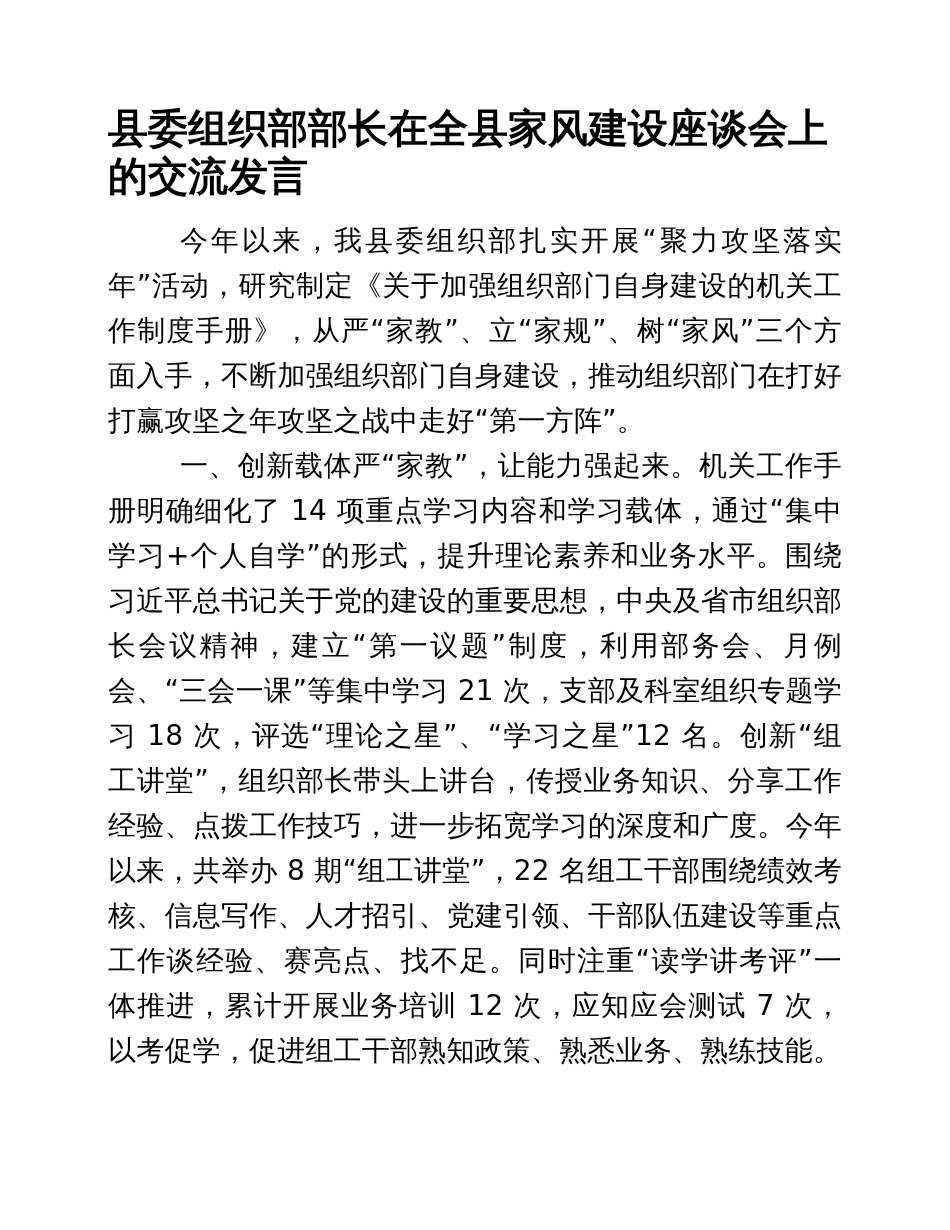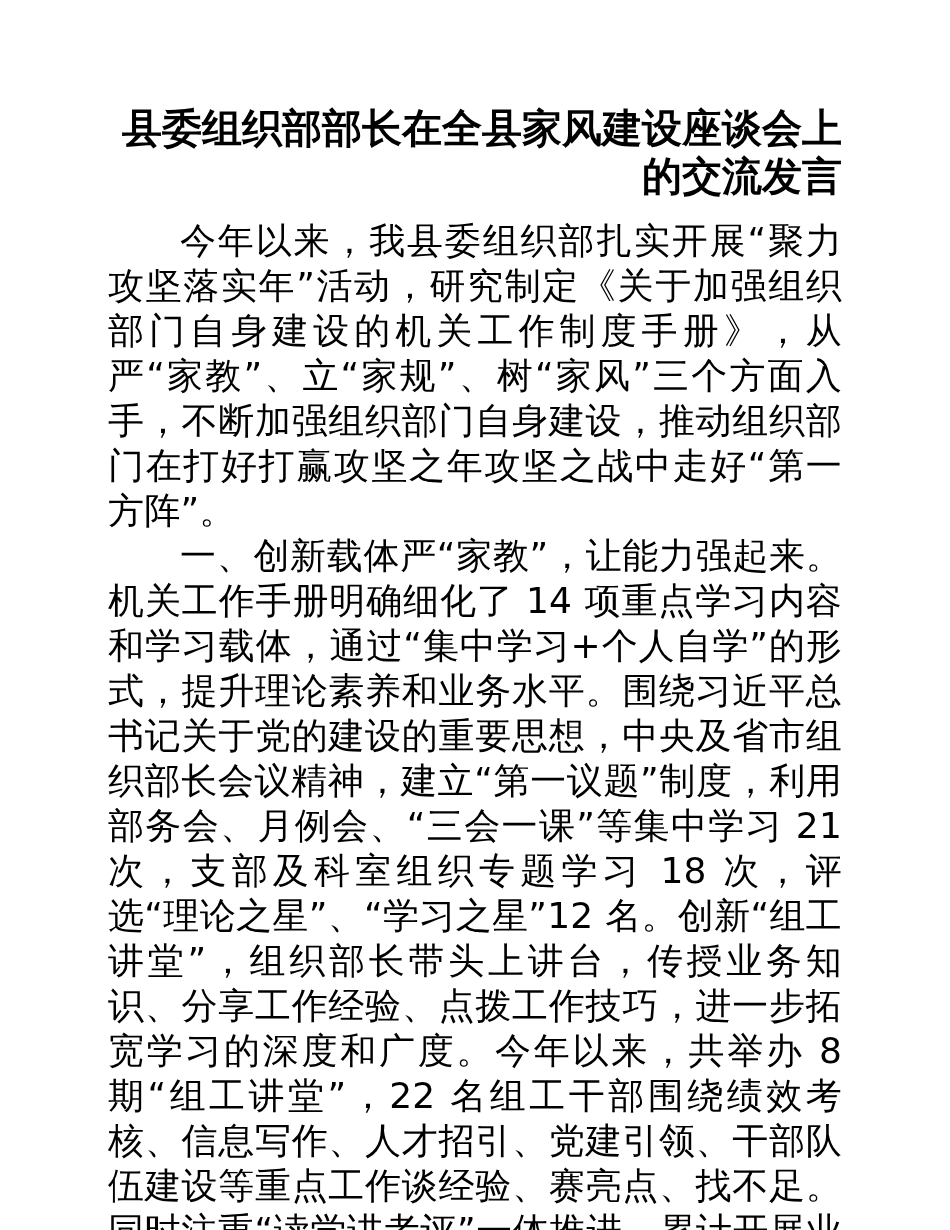--- a/index.html
+++ b/index.html
@@ -28,31 +28,31 @@
     top: 0;
     width: 734px;
   }
   .doc-title {
     margin: 0;
     padding: 0;
     padding-top: 104px;
     font-size: 40px;
     line-height: 48px;
     font-weight: bold;
-    text-align: right;
+    text-align: left;
     letter-spacing: 0px;
     word-break: break-all;
   }
   .body-block {
     margin-top: 18px;
   }
   .para {
     margin: 0;
     padding: 0;
-    font-size: 36px;
+    font-size: 28px;
     line-height: 45px;
     font-weight: normal;
     text-align: justify;
     text-justify: inter-character;
     text-indent: 72px;
     word-break: break-all;
     letter-spacing: 0.2px;
   }
 </style>
 </head>

